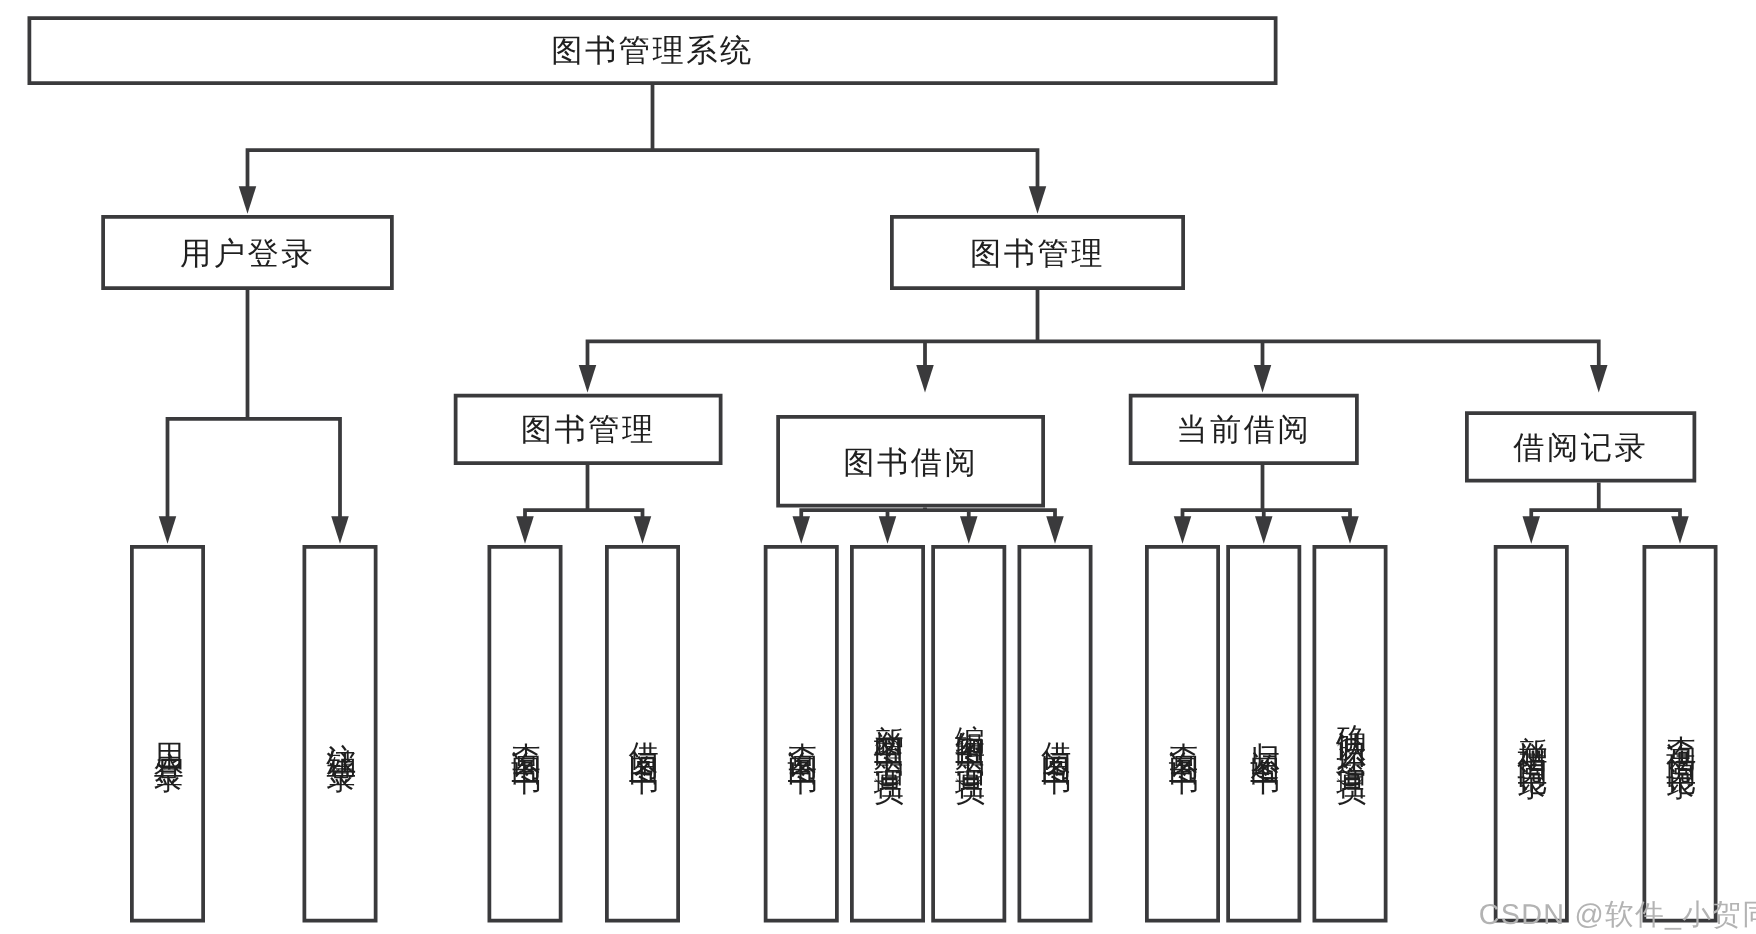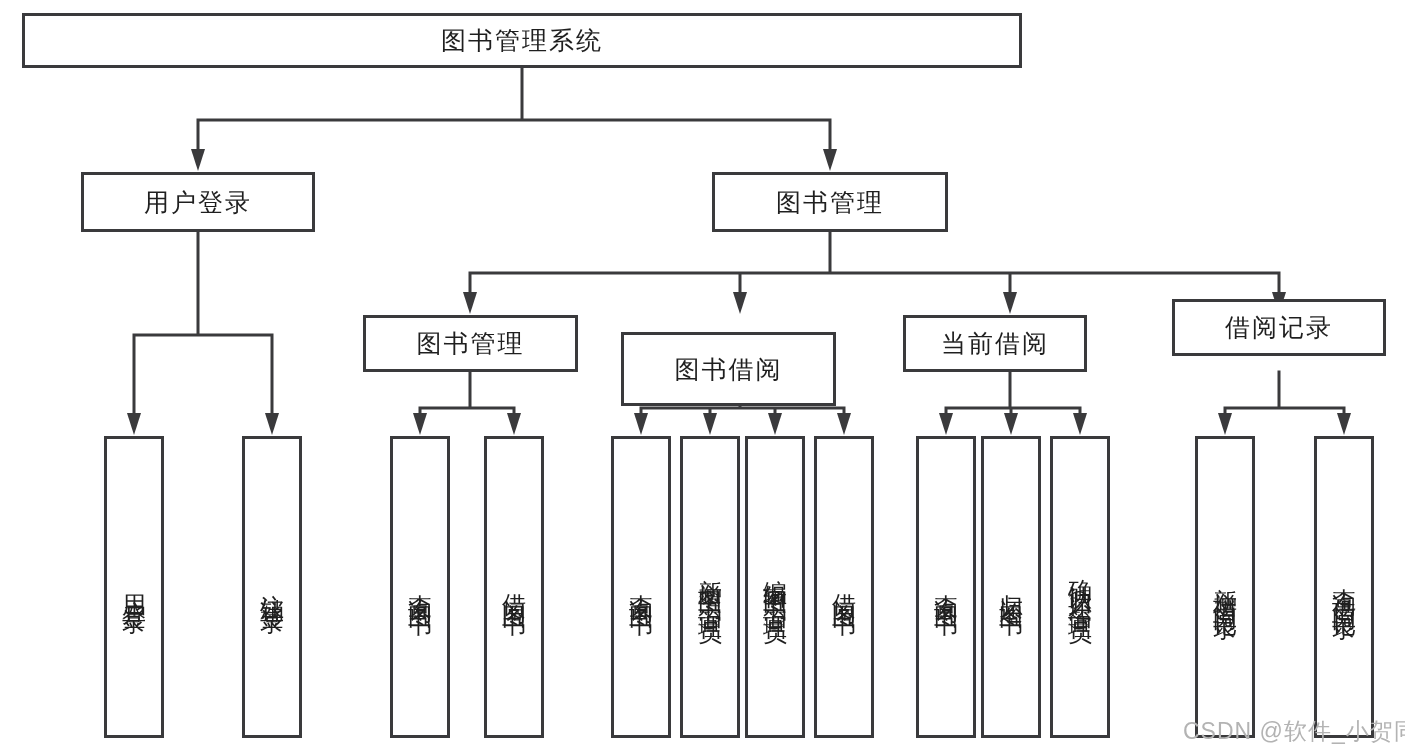--- a/index.html
+++ b/index.html
@@ -94,21 +94,21 @@
   </svg>
 
   <div class="node hnode" style="left:22px; top:13px; width:1000px; height:55px;">图书管理系统</div>
 
   <div class="node hnode" style="left:81px; top:172px; width:234px; height:60px;">用户登录</div>
   <div class="node hnode" style="left:712px; top:172px; width:236px; height:60px;">图书管理</div>
 
   <div class="node hnode" style="left:363px; top:315px; width:215px; height:57px;">图书管理</div>
   <div class="node hnode" style="left:621px; top:315px; width:215px; height:74px;margin-top:17px;">图书借阅</div>
   <div class="node hnode" style="left:903px; top:315px; width:184px; height:57px;">当前借阅</div>
-  <div class="node hnode" style="left:1172px; top:299px; width:214px; height:57px;">借阅记录</div>
+  <div class="node hnode" style="left:1172px; top:329px; width:185px; height:57px;">借阅记录</div>
 
   <div class="node vnode" style="left:104px; top:436px; width:60px; height:302px;">用户登录</div>
   <div class="node vnode" style="left:242px; top:436px; width:60px; height:302px;">注销登录</div>
 
   <div class="node vnode" style="left:390px; top:436px; width:60px; height:302px;">查询图书</div>
   <div class="node vnode" style="left:484px; top:436px; width:60px; height:302px;">借阅图书</div>
 
   <div class="node vnode" style="left:611px; top:436px; width:60px; height:302px;">查询图书</div>
   <div class="node vnode" style="left:680px; top:436px; width:60px; height:302px;">新增图书（管理员）</div>
   <div class="node vnode" style="left:745px; top:436px; width:60px; height:302px;">编辑图书（管理员）</div>

